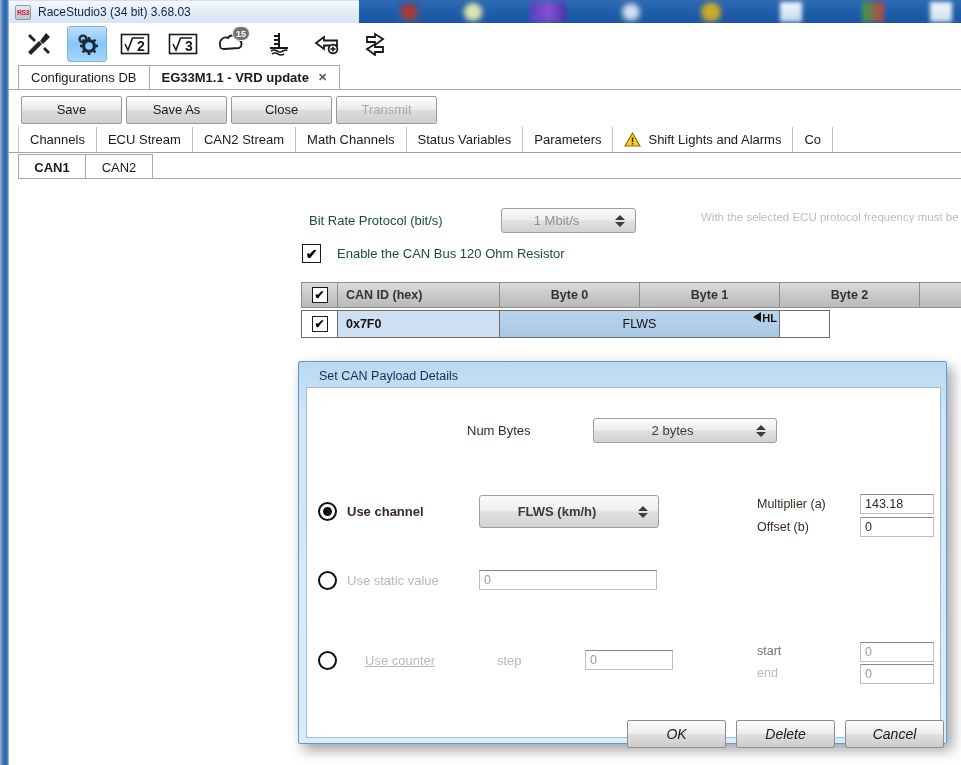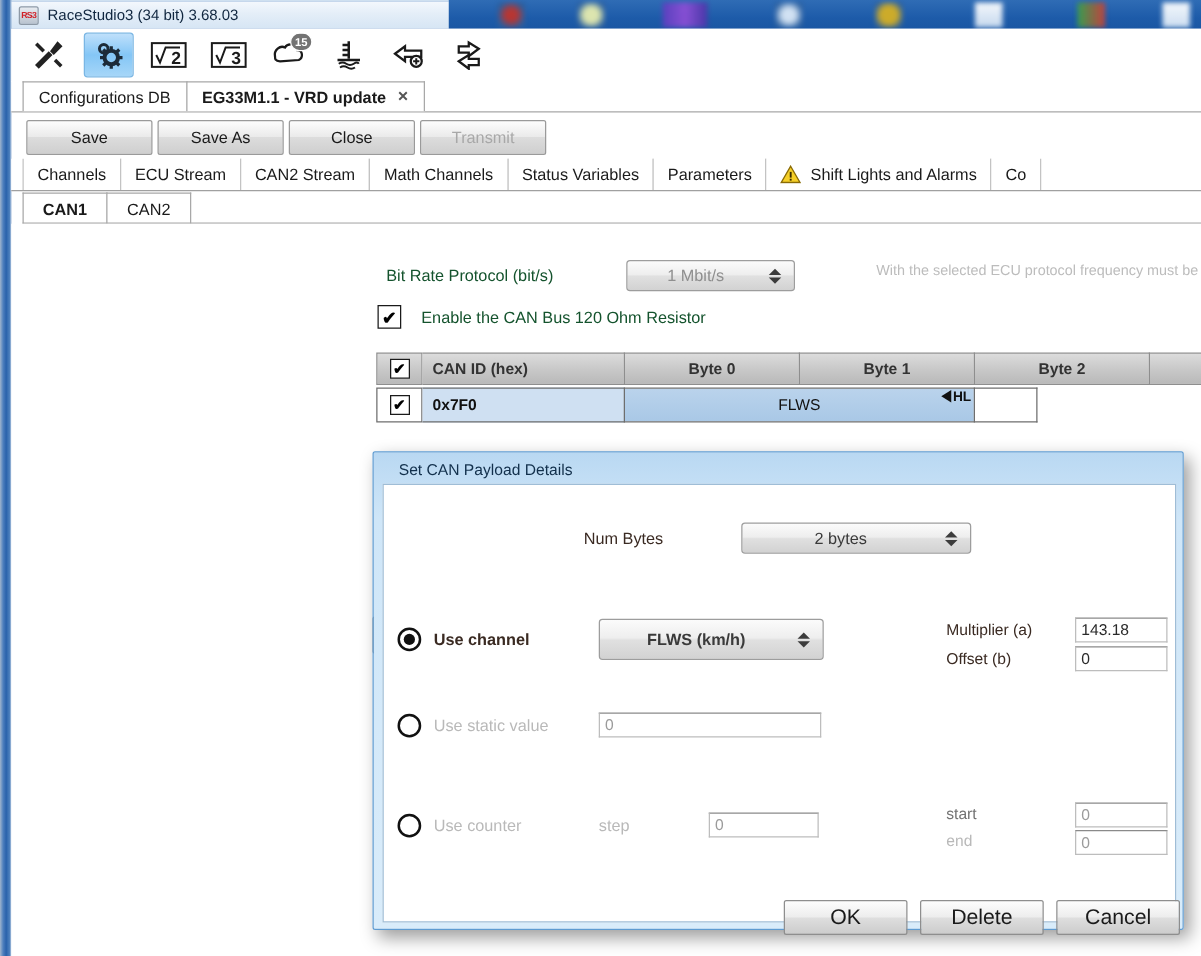--- a/index.html
+++ b/index.html
@@ -244,22 +244,22 @@
   #start-label { position: absolute; left: 450px; top: 256px; font-size: 12.5px; color: #737373; }
   #start-field { position: absolute; left: 553px; top: 254px; width: 74px; }
   #end-label   { position: absolute; left: 450px; top: 278px; font-size: 12.5px; color: #b9b9b9; }
   #end-field   { position: absolute; left: 553px; top: 276px; width: 74px; }
 
   #dialog-buttons { position: absolute; left: 320px; top: 332px; display: flex; gap: 10px; }
   .dbtn {
     width: 99px; height: 28px;
     background: linear-gradient(180deg,#fdfdfd 0%,#ededed 48%,#dedede 52%,#cccccc 100%);
     border: 1px solid #8e8e8e; border-radius: 2px;
-    font-size: 17px; color: #1a1a1a;
-    display: flex; align-items: center; justify-content: center; cursor: pointer;
+    font-size: 14px; color: #1a1a1a;
+    display: flex; align-items: center; justify-content: center; cursor: pointer; font-style: italic;
   }
 </style>
 </head>
 <body>
 
 <div id="desktop-bg">
   <div class="bgicon" style="left:398px;background:radial-gradient(circle,#c0342c 30%,#2b5f9e 75%);"></div>
   <div class="bgicon" style="left:462px;background:radial-gradient(circle,#e7edb0 40%,#2b5f9e 80%);"></div>
   <div class="bgicon" style="left:530px;width:36px;background:linear-gradient(90deg,#5b3fbf,#8d4fd6,#4a36a8);"></div>
   <div class="bgicon" style="left:620px;background:radial-gradient(circle,#dbe9f7 35%,#2b5f9e 80%);"></div>
@@ -516,21 +516,21 @@
     <div id="off-field" class="txtfield">0</div>
 
     <div id="row-static">
       <div class="radio dim"></div>
       <div class="dlg-lbl dim" style="margin-left:10px;width:132px;">Use static value</div>
       <div class="txtfield dim" style="width:178px;">0</div>
     </div>
 
     <div id="row-counter">
       <div class="radio dim"></div>
-      <div class="dlg-lbl dim" style="margin-left:10px;width:132px;">Use counter</div>
+      <div class="dlg-lbl dim" style="margin-left:28px;width:132px;text-decoration:underline;">Use counter</div>
       <div class="dlg-lbl dim" style="width:88px;">step</div>
       <div class="txtfield dim" style="width:88px;">0</div>
     </div>
 
     <div id="start-label">start</div>
     <div id="start-field" class="txtfield dim">0</div>
     <div id="end-label">end</div>
     <div id="end-field" class="txtfield dim">0</div>
 
     <div id="dialog-buttons">

